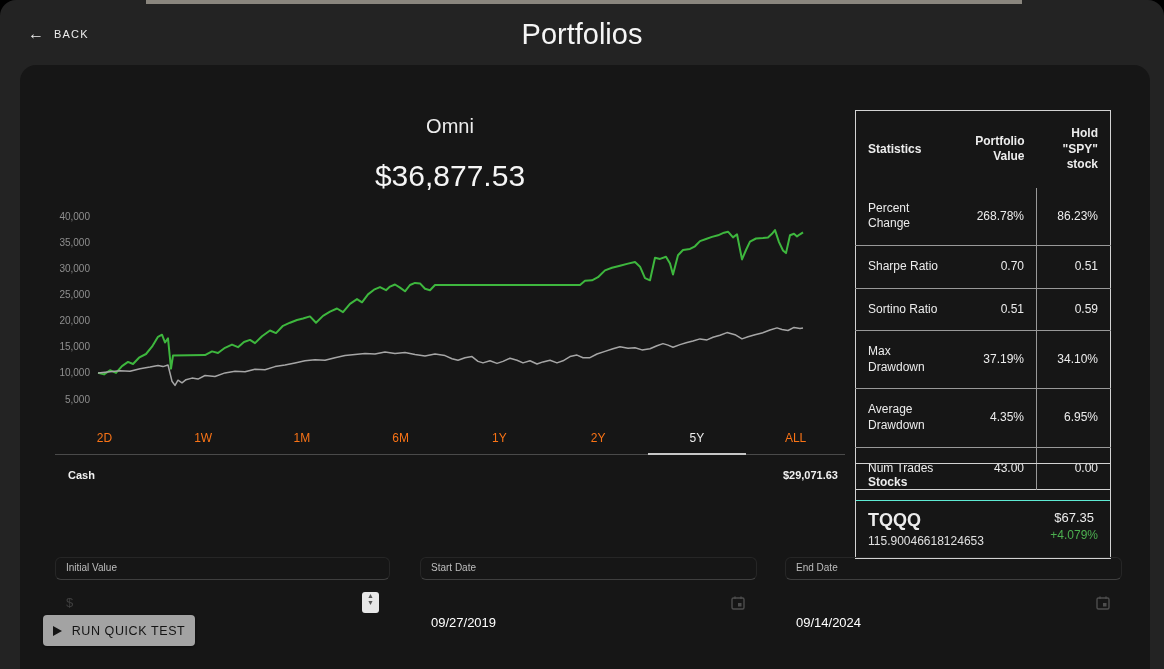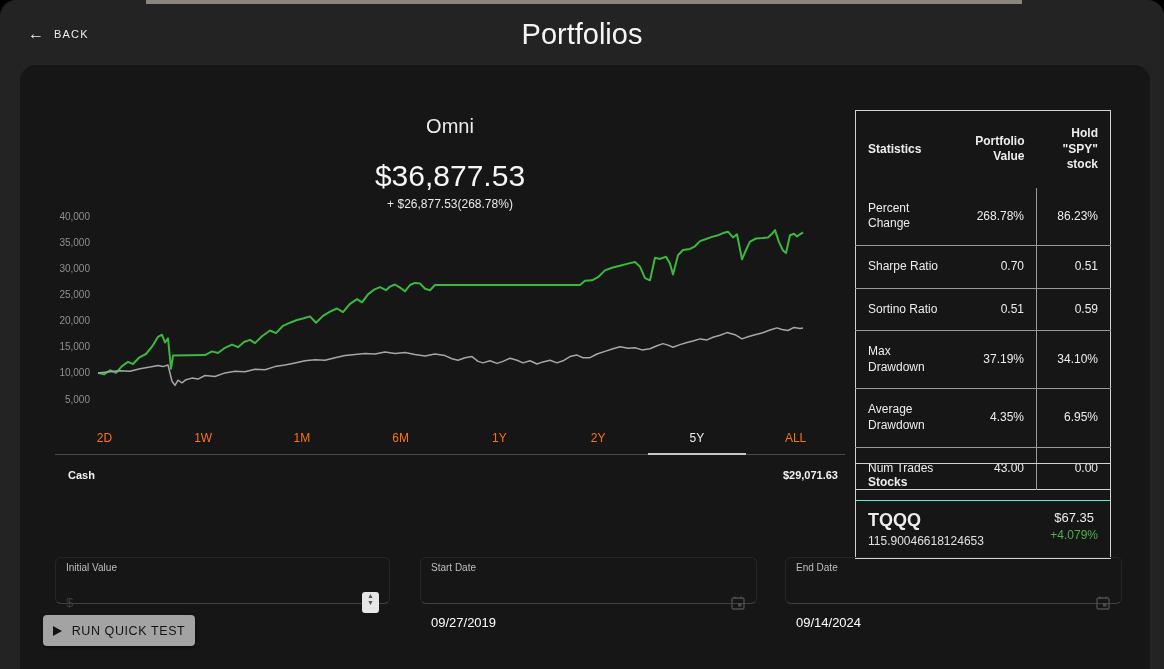--- a/index.html
+++ b/index.html
@@ -50,21 +50,21 @@
   
   #stocks { position:absolute; left:835px; top:398px; width:256px; border:1px solid #d2d2d2; color:#ececec; }
   #stocks .hd { font-size:12px; font-weight:bold; padding:11px 12px; border-bottom:1px solid #5eead4; }
   #stocks .item { display:flex; justify-content:space-between; padding:9px 12px 10px; }
   #stocks .sym { font-size:18px; font-weight:bold; }
   #stocks .shares { font-size:12px; color:#e0e0e0; margin-top:3px; }
   #stocks .price { font-size:13px; text-align:center; }
   #stocks .chg { font-size:12px; text-align:right; margin-top:3px; }
 
   
-  .field { position:absolute; top:492px; height:47px; border:1px solid #262626; border-bottom:1px solid #3f3f3f; border-radius:6px; padding:4px 10px 16px; }
+  .field { position:absolute; top:492px; height:23px; border:1px solid #262626; border-bottom:1px solid #3f3f3f; border-radius:6px; padding:4px 10px 16px; }
   .field .flabel { font-size:10px; color:#bdbdbd; }
   .field .frow { display:flex; align-items:center; margin-top:2px; }
   .field .fvalue { color:#fff; font-size:13px; flex:1;margin-top:40px; }
   .field .prefix { color:#3f3f3f; font-size:13px; margin-right:6px; }
   #field-initial { left:35px; width:335px; }
   #field-start { left:400px; width:337px; }
   #field-end { left:765px; width:337px; }
   .stepper { width:17px; height:21px; background:#e7e7e7; border-radius:3px; display:flex; flex-direction:column; align-items:center; justify-content:center; line-height:0; cursor:pointer; }
   .stepper span { font-size:7px; color:#555; height:7px; }
   .cal { width:16px; height:16px; cursor:pointer; }
@@ -84,21 +84,20 @@
   <div id="back">
     <span class="arrow">←</span>
     <span class="lbl">BACK</span>
   </div>
   <div id="page-title">Portfolios</div>
 
   <div id="card">
 
     <div id="portfolio-name">Omni</div>
     <div id="portfolio-value">$36,877.53</div>
-    <div id="portfolio-change">+ $26,877.53(268.78%)</div>
 
     <svg id="chart-svg" width="790" height="212" viewBox="0 0 790 212">
         <text x="35" y="14.5" text-anchor="end" class="ytick">40,000</text>
         <text x="35" y="40.64285714285714" text-anchor="end" class="ytick">35,000</text>
         <text x="35" y="66.78571428571428" text-anchor="end" class="ytick">30,000</text>
         <text x="35" y="92.92857142857143" text-anchor="end" class="ytick">25,000</text>
         <text x="35" y="119.07142857142857" text-anchor="end" class="ytick">20,000</text>
         <text x="35" y="145.21428571428572" text-anchor="end" class="ytick">15,000</text>
         <text x="35" y="171.35714285714286" text-anchor="end" class="ytick">10,000</text>
         <text x="35" y="197.5" text-anchor="end" class="ytick">5,000</text>

